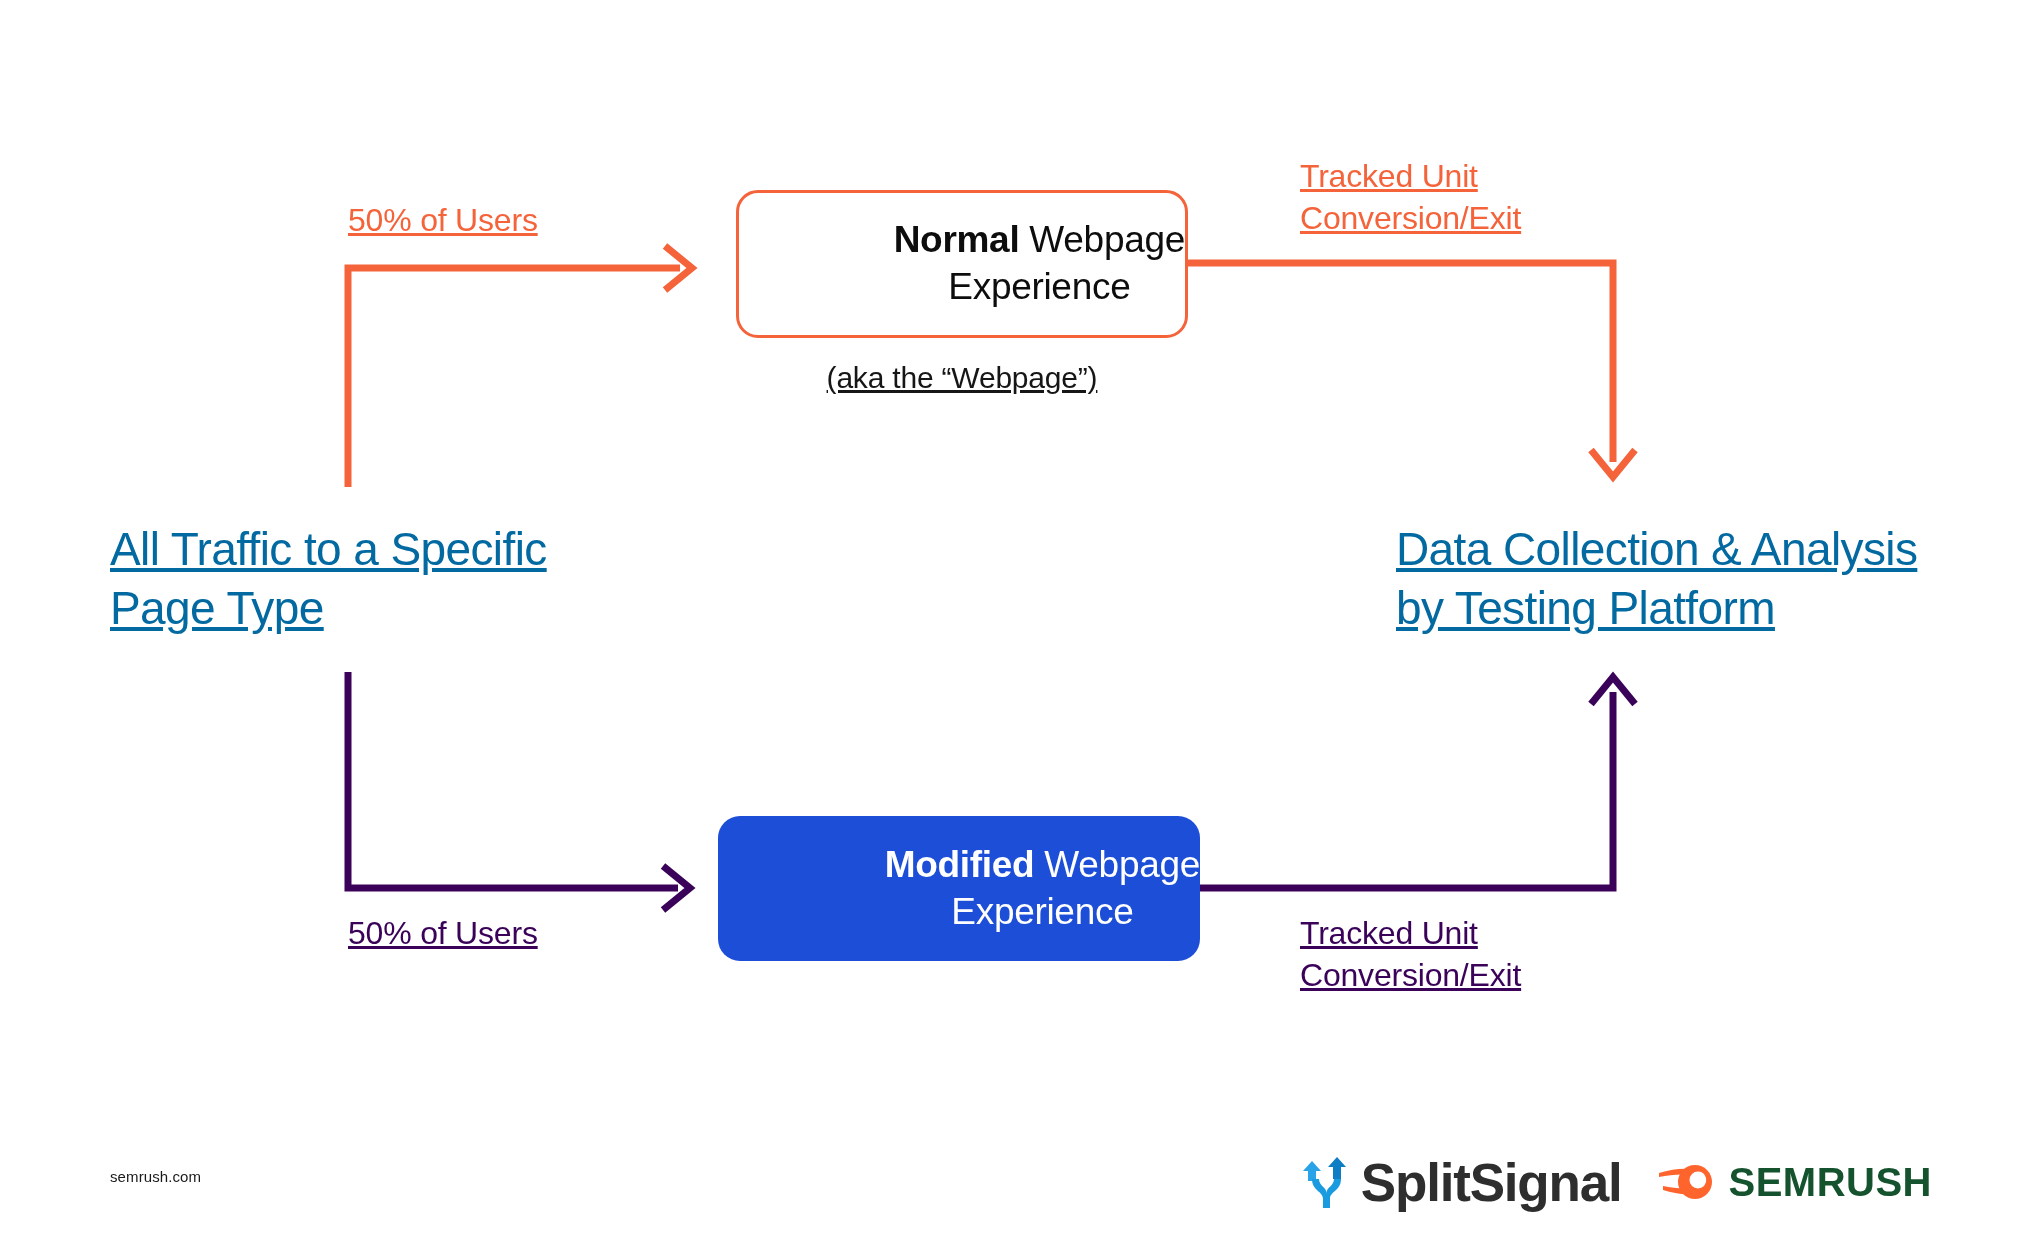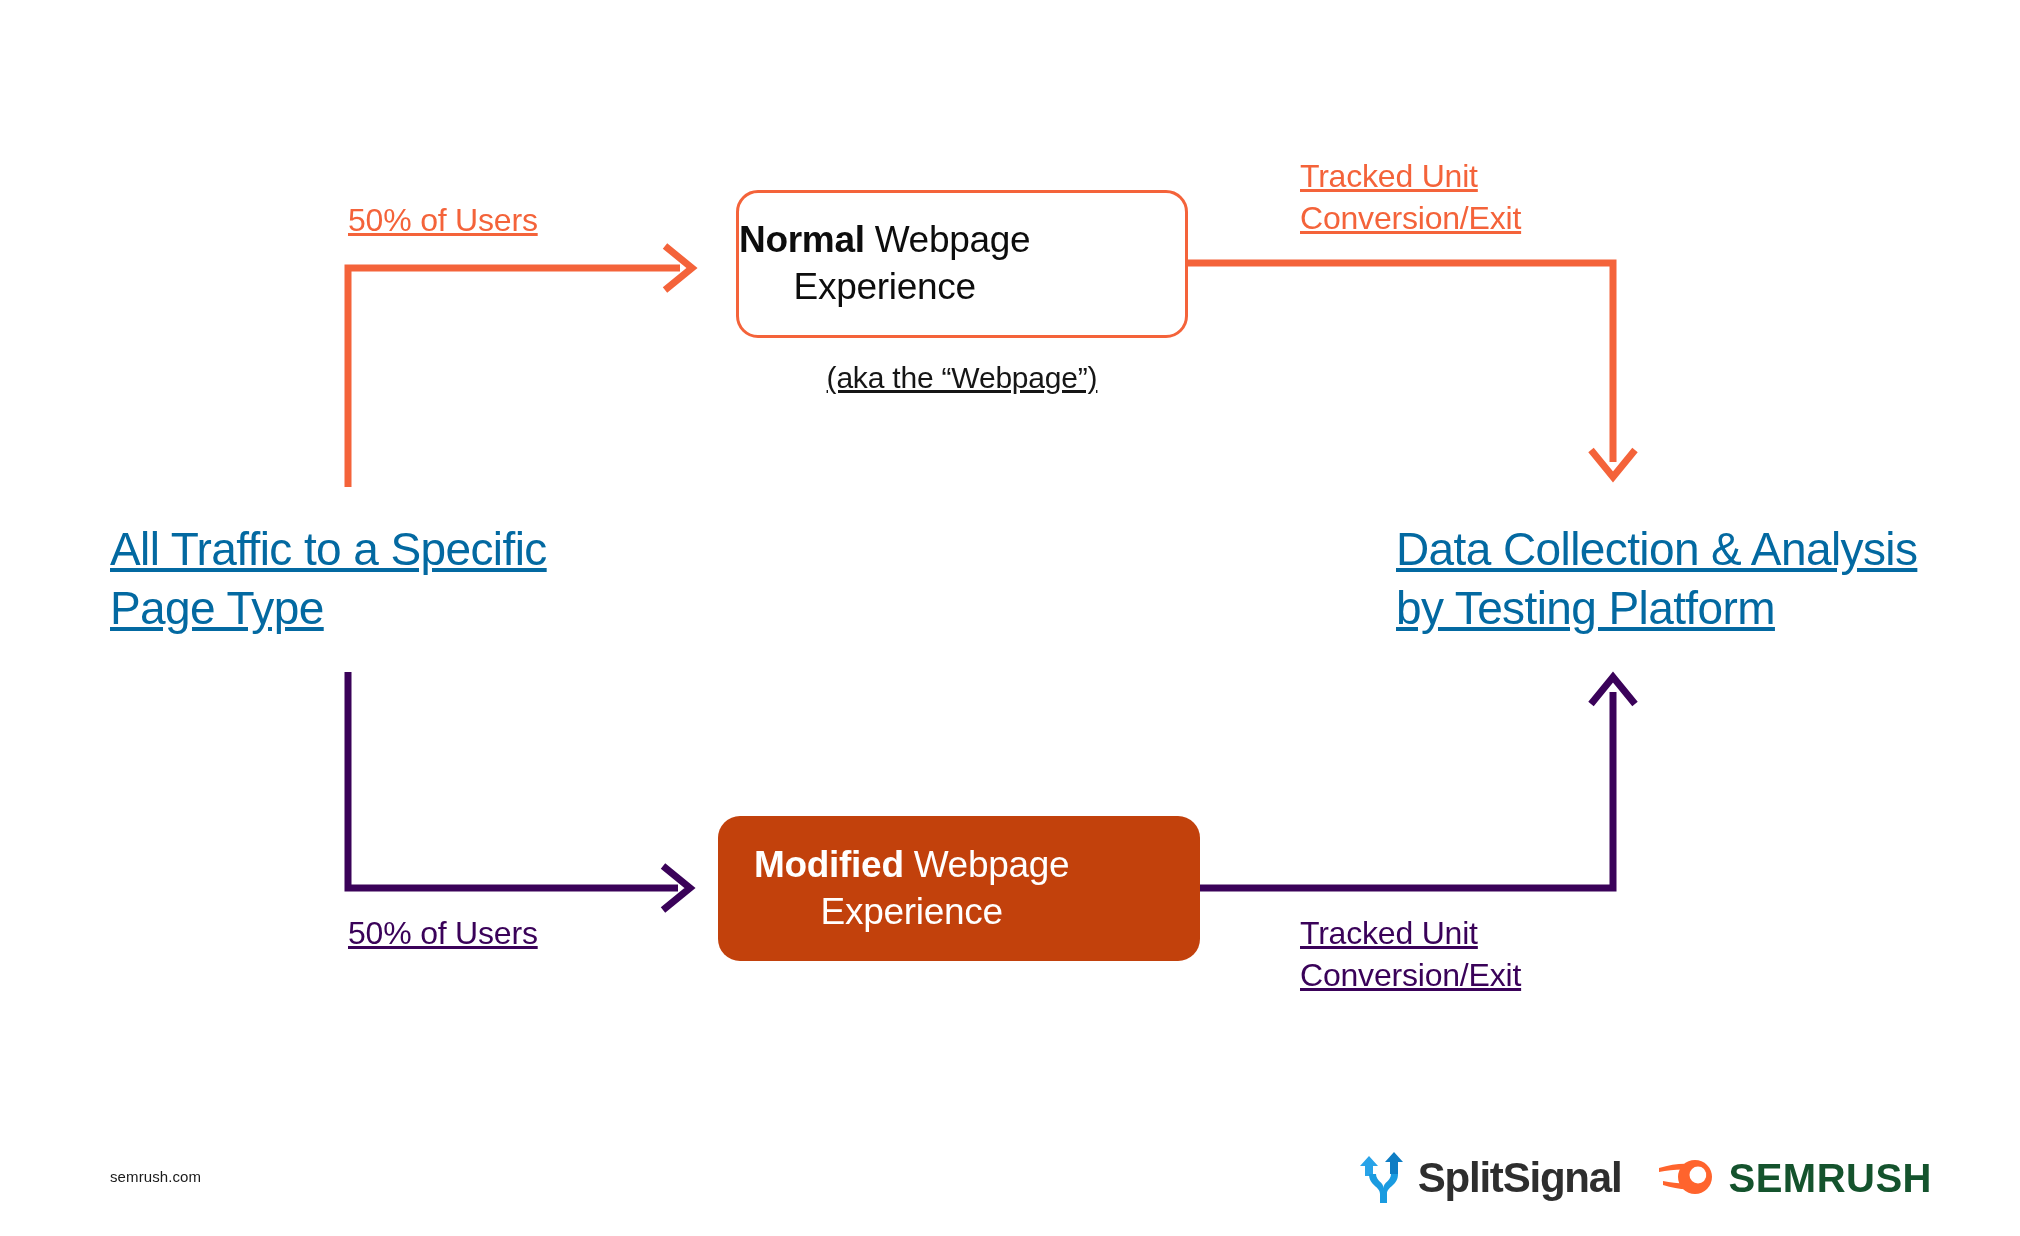--- a/index.html
+++ b/index.html
@@ -48,34 +48,34 @@
     font-size: 30px;
     text-align: center;
     letter-spacing: -0.2px;
   }
 
   
   .box {
     position: absolute;
     display: flex;
     align-items: center;
-    justify-content: flex-start;
+    justify-content: flex-end;
     text-align: center;
     border-radius: 22px;
     font-size: 37px;
     line-height: 1.26;
     letter-spacing: -0.3px;
   }
   .box-normal {
     border: 3px solid #F4633A;
     background: #ffffff;
     color: #0d0d0d;
   }
   .box-modified {
-    background: #c2410c;
+    background: #1d4ed8;
     color: #ffffff;
     border: none;
     padding-left: 36px;
   }
   .box b { font-weight: 700; }
 
   
   .footer-url {
     position: absolute;
     left: 110px;
@@ -91,21 +91,21 @@
     display: flex;
     align-items: center;
     gap: 36px;
   }
   .logo {
     display: flex;
     align-items: center;
     gap: 9px;
   }
   .logo-text {
-    font-size: 42px;
+    font-size: 53px;
     font-weight: 700;
     letter-spacing: -1.2px;
   }
   .splitsignal-text { color: #2e2e2e; }
   .semrush-text { color: #14532d; letter-spacing: 0.5px; font-size: 40px; }
 </style>
 </head>
 <body>
 
 <div id="canvas">

